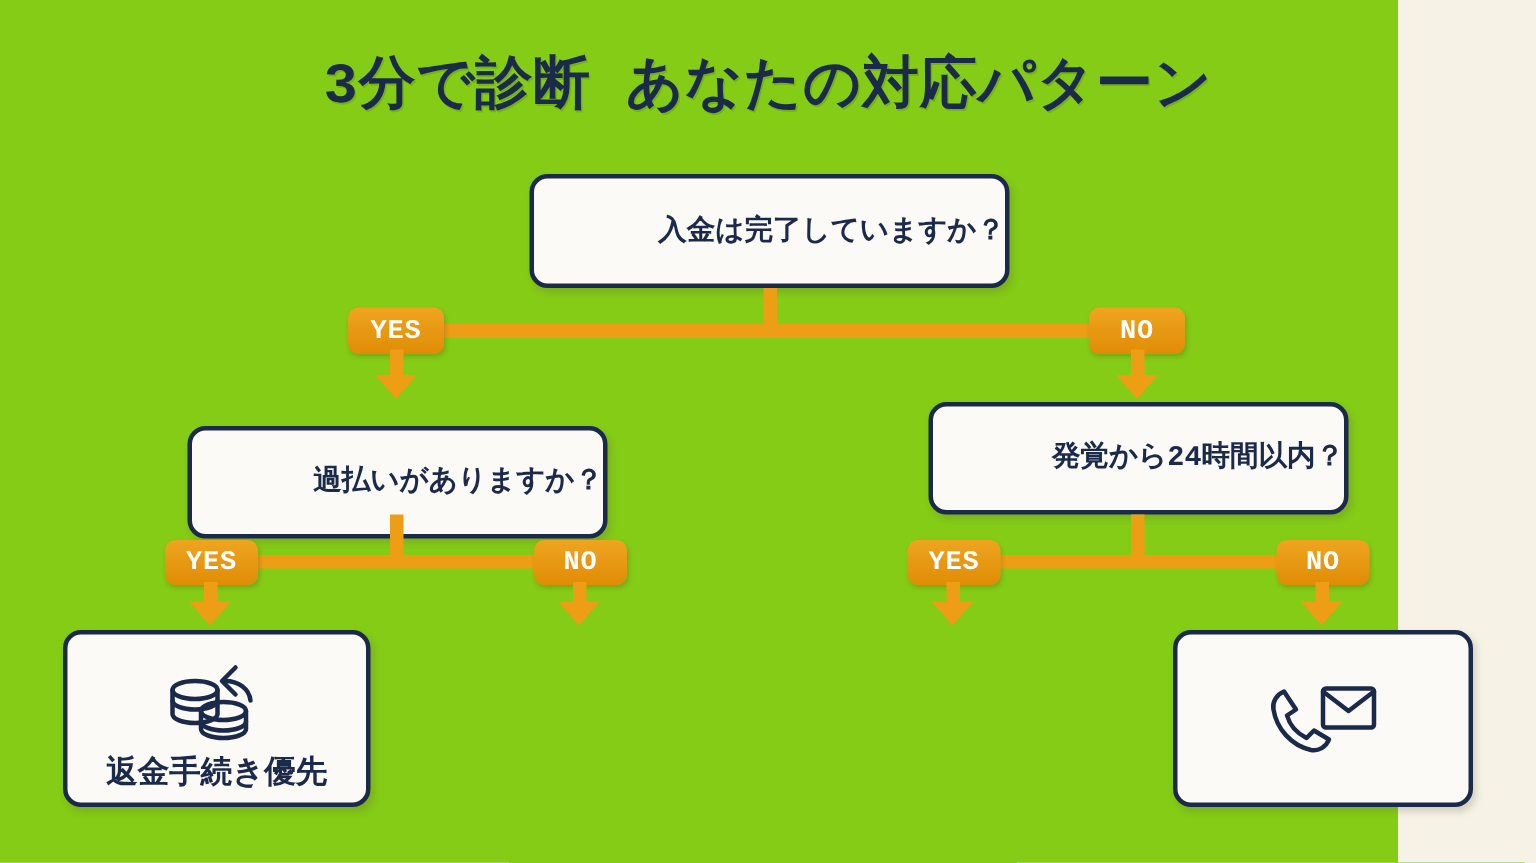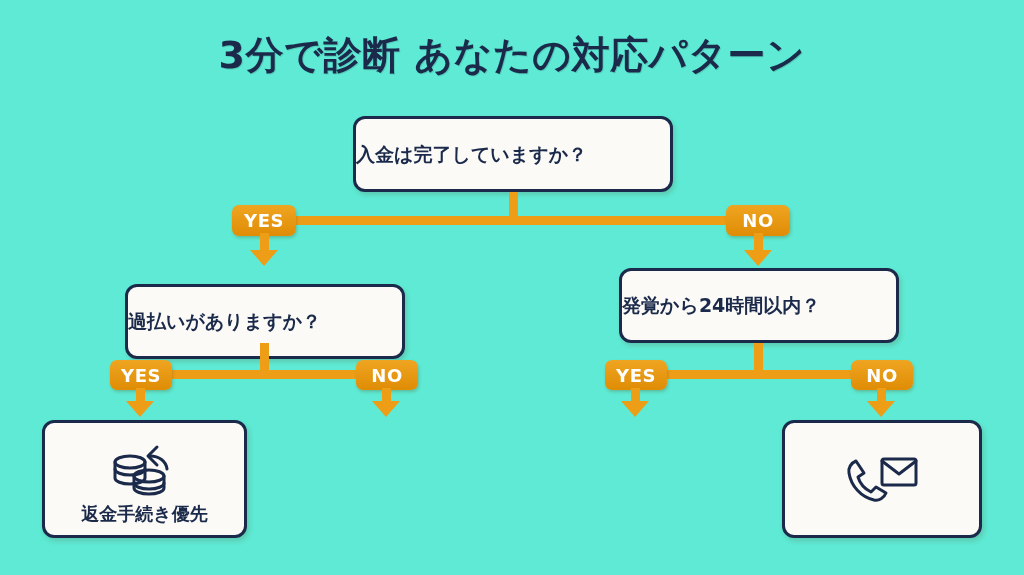--- a/index.html
+++ b/index.html
@@ -8,23 +8,24 @@
   }
   body {
     width: 1024px;
     height: 575px;
     background: #f6f3e6;
     font-family: "DejaVu Sans", "Liberation Sans", sans-serif;
     overflow: hidden;
   }
   #stage {
     position: relative;
-    width: 1024px;
+    width: 932px;
     height: 575px;
-    background: #5eead4;
+    background: #84cc16;
+    font-family: Liberation Mono, monospace;
   }
 
   
   .title {
     position: absolute;
     left: 0;
     top: 30px;
     width: 1024px;
     text-align: center;
     font-size: 38px;
@@ -36,21 +37,21 @@
 
   
   .qbox {
     position: absolute;
     background: #fbfaf6;
     border: 3px solid #1b2a4a;
     border-radius: 12px;
     box-shadow: 2px 3px 4px rgba(90,80,50,0.20);
     display: flex;
     align-items: center;
-    justify-content: flex-start;
+    justify-content: flex-end;
     color: #1b2a4a;
     font-weight: 700;
     box-sizing: border-box;
   }
   .qbox .qtext { font-size: 19px; line-height: 1.2; }
 
   #q-root   { left: 353px; top: 116px; width: 320px; height: 76px; }
   #q-left   { left: 125px; top: 284px; width: 280px; height: 75px; }
   #q-right  { left: 619px; top: 268px; width: 280px; height: 75px; }
 
@@ -64,21 +65,21 @@
     display: flex;
     flex-direction: column;
     align-items: center;
     justify-content: center;
     box-sizing: border-box;
     padding-top: 6px;
   }
   .obox .icon { height: 62px; display: flex; align-items: center; justify-content: center; }
   .obox .olabel {
     margin-top: 2px;
-    font-size: 18px;
+    font-size: 21px;
     font-weight: 700;
     color: #1b2a4a;
     white-space: nowrap;
   }
 
   #o-1 { left: 42px;  top: 420px; width: 205px; height: 118px; }
   #o-2 { left: 292px; top: 420px; width: 192px; height: 118px; }
   #o-3 { left: 542px; top: 420px; width: 192px; height: 118px; }
   #o-4 { left: 782px; top: 420px; width: 200px; height: 118px; }
 

